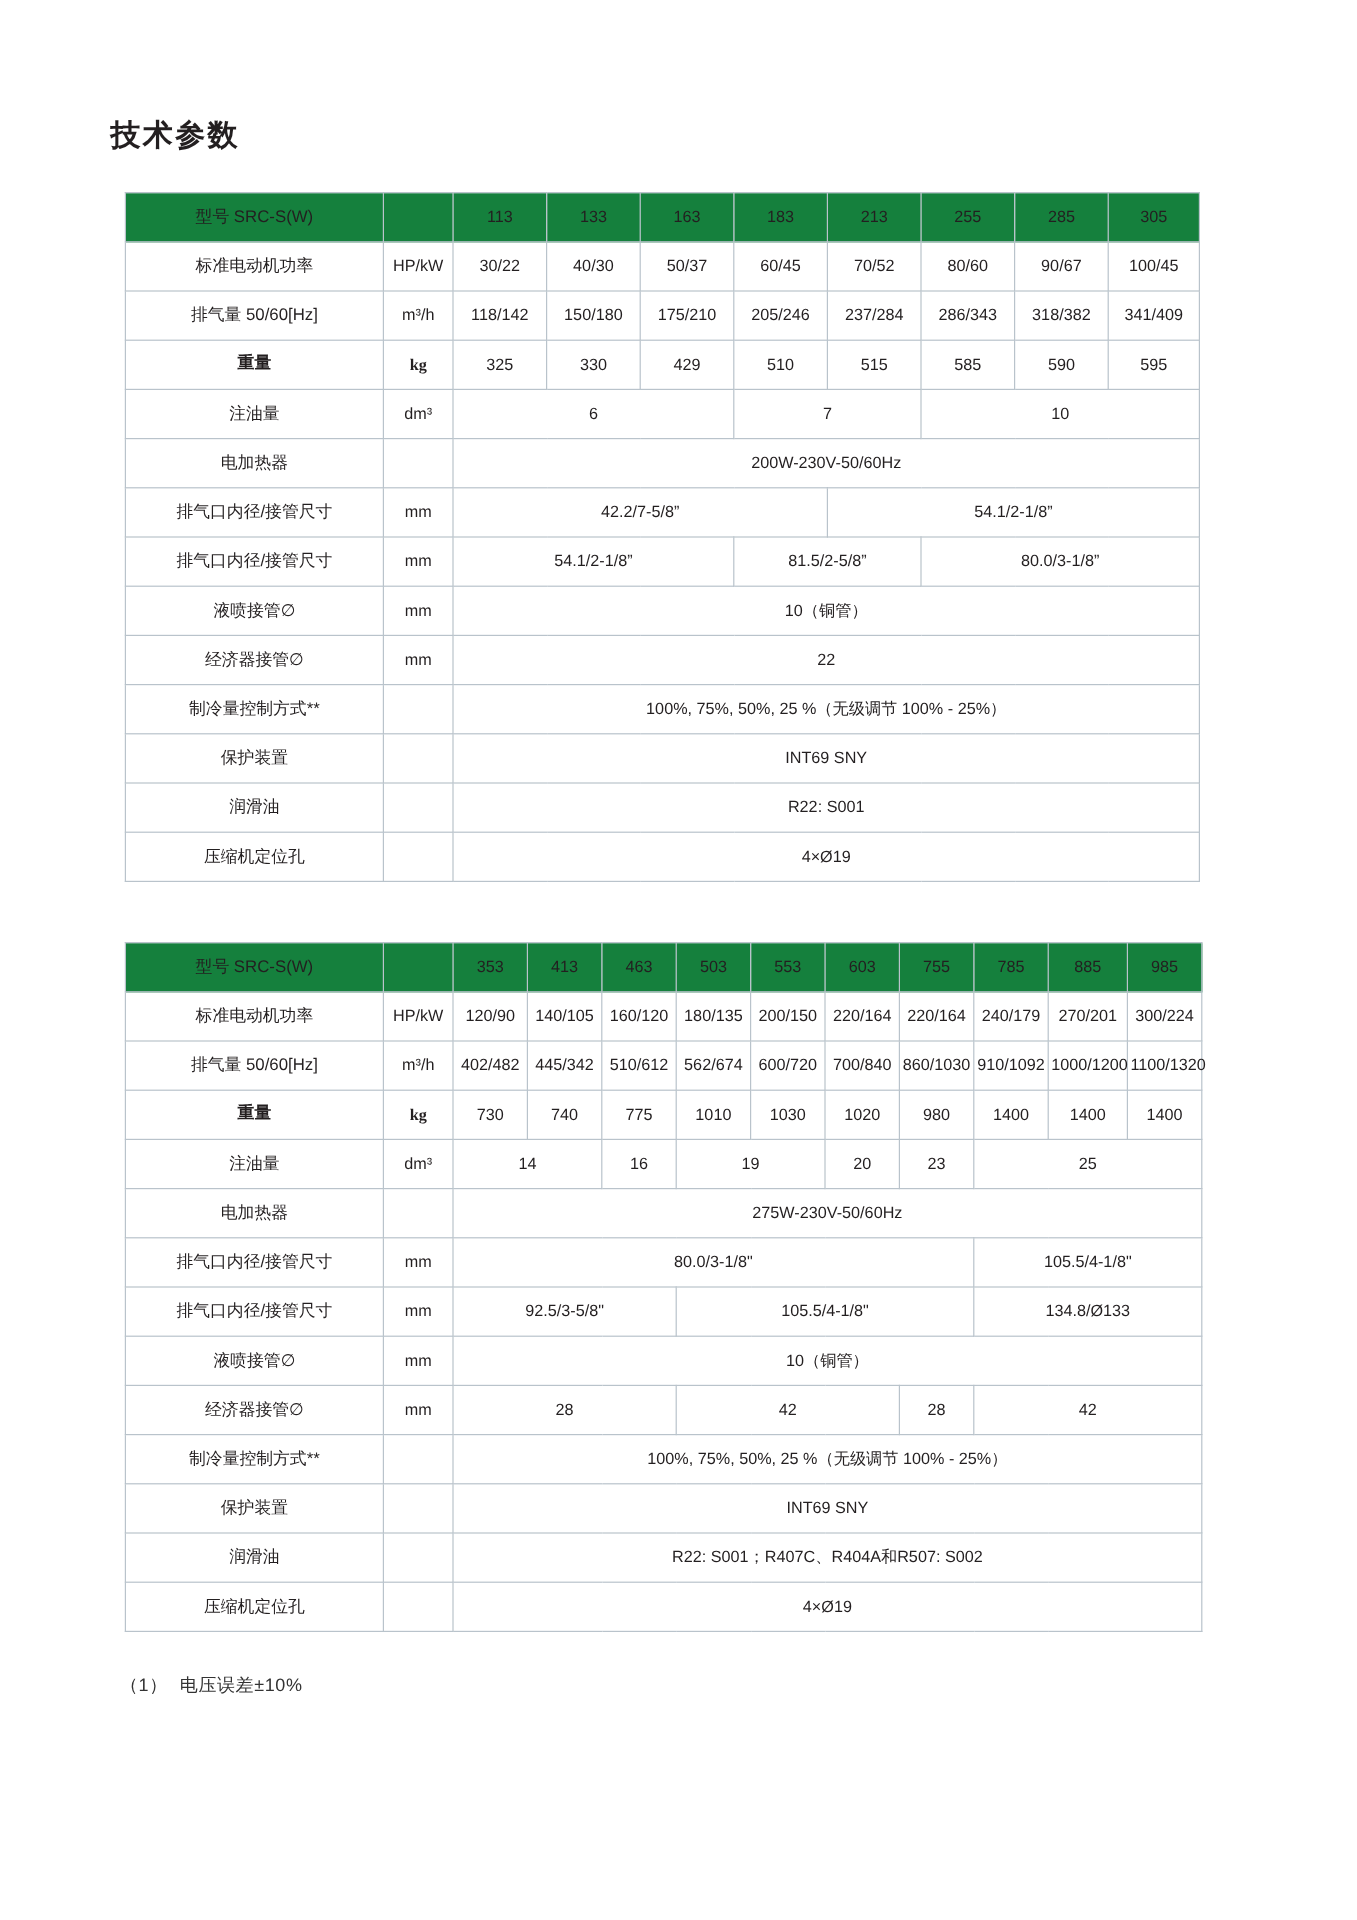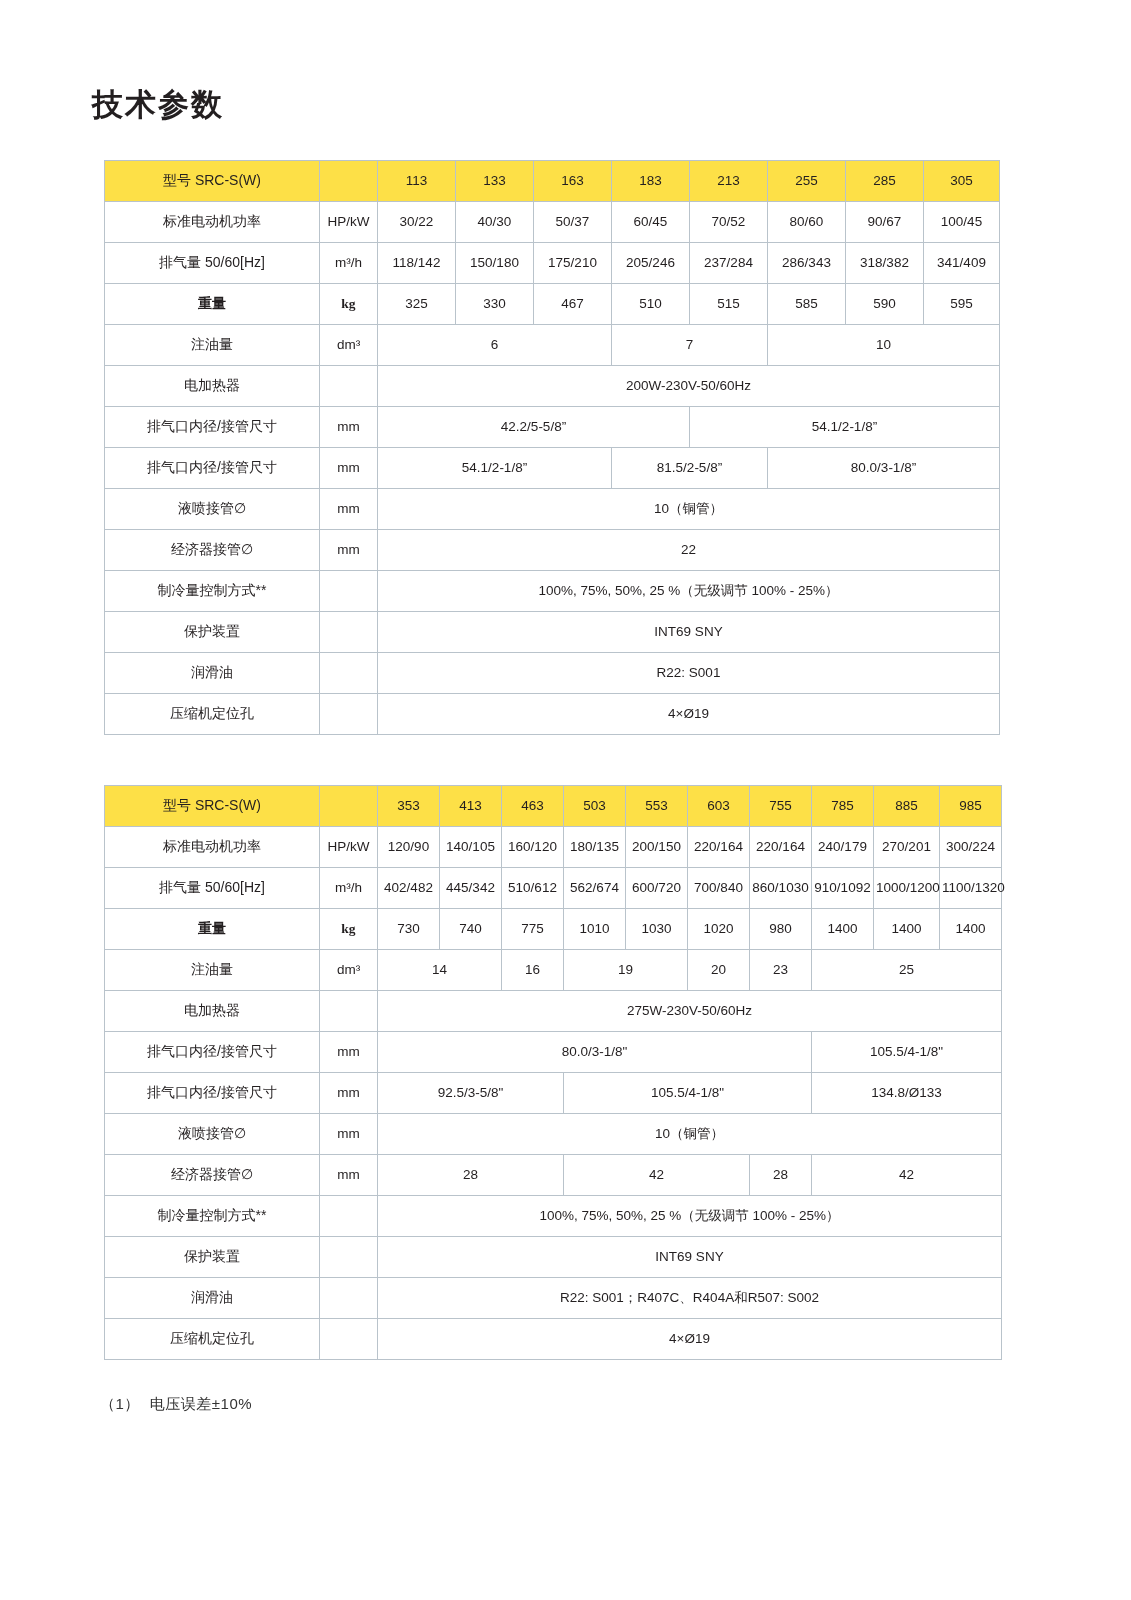--- a/index.html
+++ b/index.html
@@ -17,22 +17,22 @@
   .page {
     position: relative;
     width: 1131px;
     height: 1600px;
     box-sizing: border-box;
     padding: 0;
   }
   .title {
     position: absolute;
     left: 92px;
-    top: 84px;
-    font-size: 31px;
+    top: 96px;
+    font-size: 25px;
     font-weight: bold;
     letter-spacing: 2px;
     color: #231f20;
   }
   table.spec {
     position: absolute;
     border-collapse: collapse;
     table-layout: fixed;
     font-size: 13.5px;
   }
@@ -40,21 +40,21 @@
     border: 1px solid #b9c3cb;
     text-align: center;
     vertical-align: middle;
     padding: 0 2px;
     height: 41px;
     box-sizing: border-box;
     color: #231f20;
     line-height: 1.25;
   }
   td.head {
-    background: #fde047;
+    background: #15803d;
   }
   td.label {
     text-align: center;
     font-size: 14px;
   }
   td.unit {
     font-size: 13.5px;
   }
   td.bold {
     font-weight: bold;
@@ -135,21 +135,21 @@
           <td>237/284</td>
           <td>286/343</td>
           <td>318/382</td>
           <td>341/409</td>
         </tr>
         <tr>
           <td class="label bold">重量</td>
           <td class="unit bold">kg</td>
           <td>325</td>
           <td>330</td>
-          <td>467</td>
+          <td>429</td>
           <td>510</td>
           <td>515</td>
           <td>585</td>
           <td>590</td>
           <td>595</td>
         </tr>
         <tr>
           <td class="label">注油量</td>
           <td class="unit">dm³</td>
           <td colspan="3">6</td>
@@ -157,21 +157,21 @@
           <td colspan="3">10</td>
         </tr>
         <tr>
           <td class="label">电加热器</td>
           <td class="unit"></td>
           <td colspan="8">200W-230V-50/60Hz</td>
         </tr>
         <tr>
           <td class="label">排气口内径/接管尺寸</td>
           <td class="unit">mm</td>
-          <td colspan="4">42.2/5-5/8”</td>
+          <td colspan="4">42.2/7-5/8”</td>
           <td colspan="4">54.1/2-1/8”</td>
         </tr>
         <tr>
           <td class="label">排气口内径/接管尺寸</td>
           <td class="unit">mm</td>
           <td colspan="3">54.1/2-1/8”</td>
           <td colspan="2">81.5/2-5/8”</td>
           <td colspan="3">80.0/3-1/8”</td>
         </tr>
         <tr>

